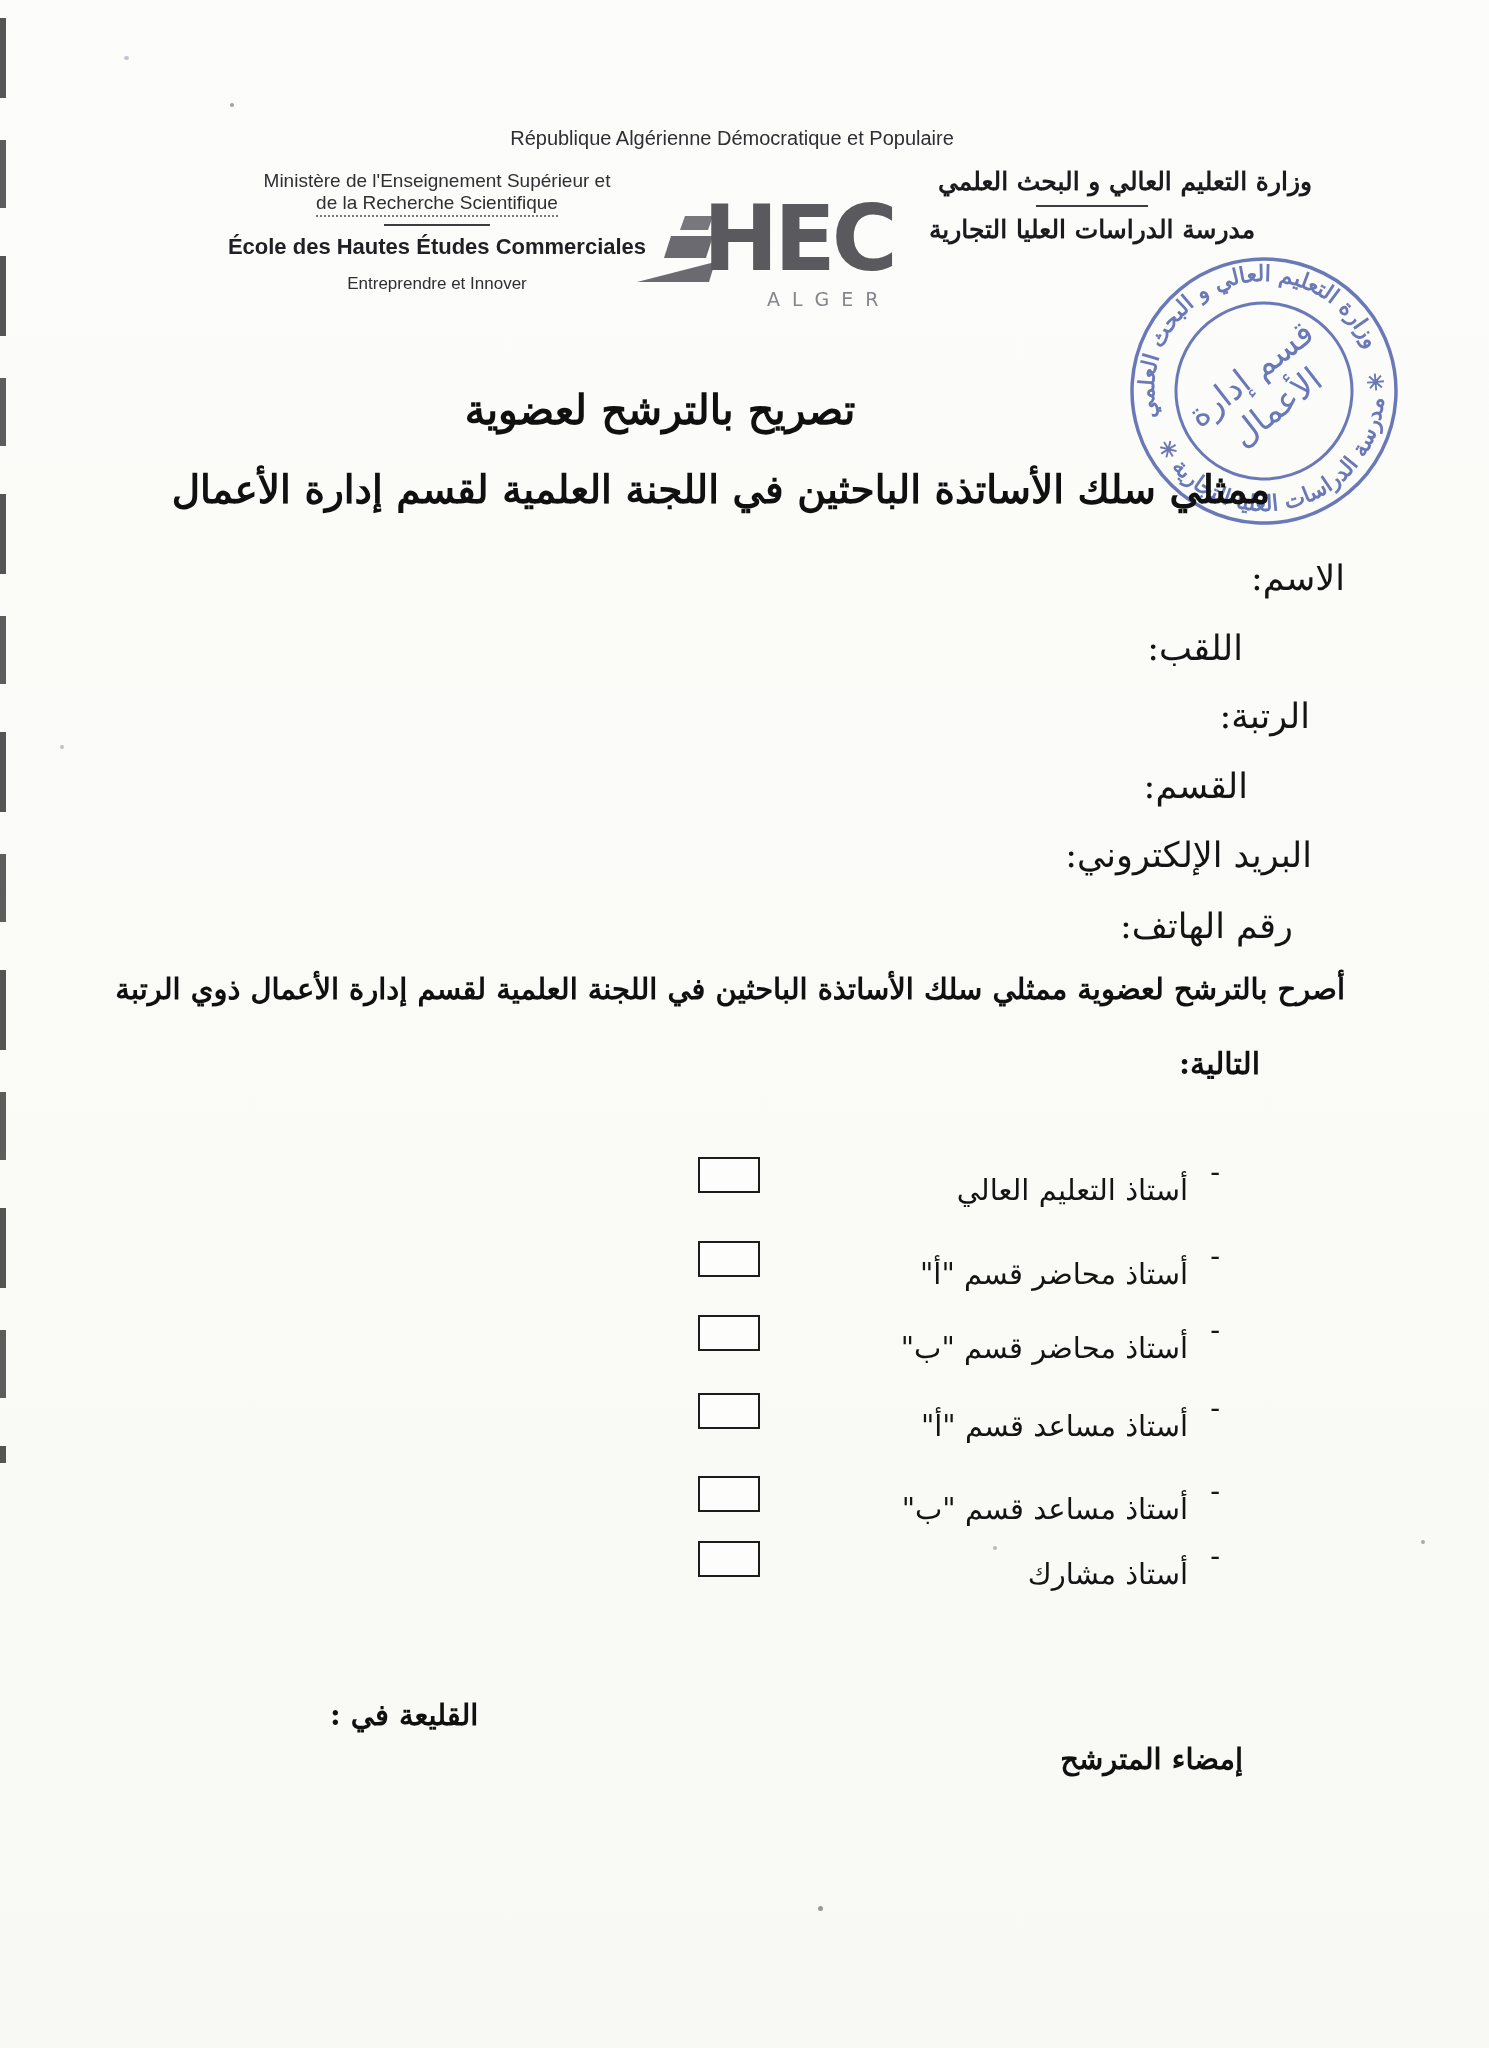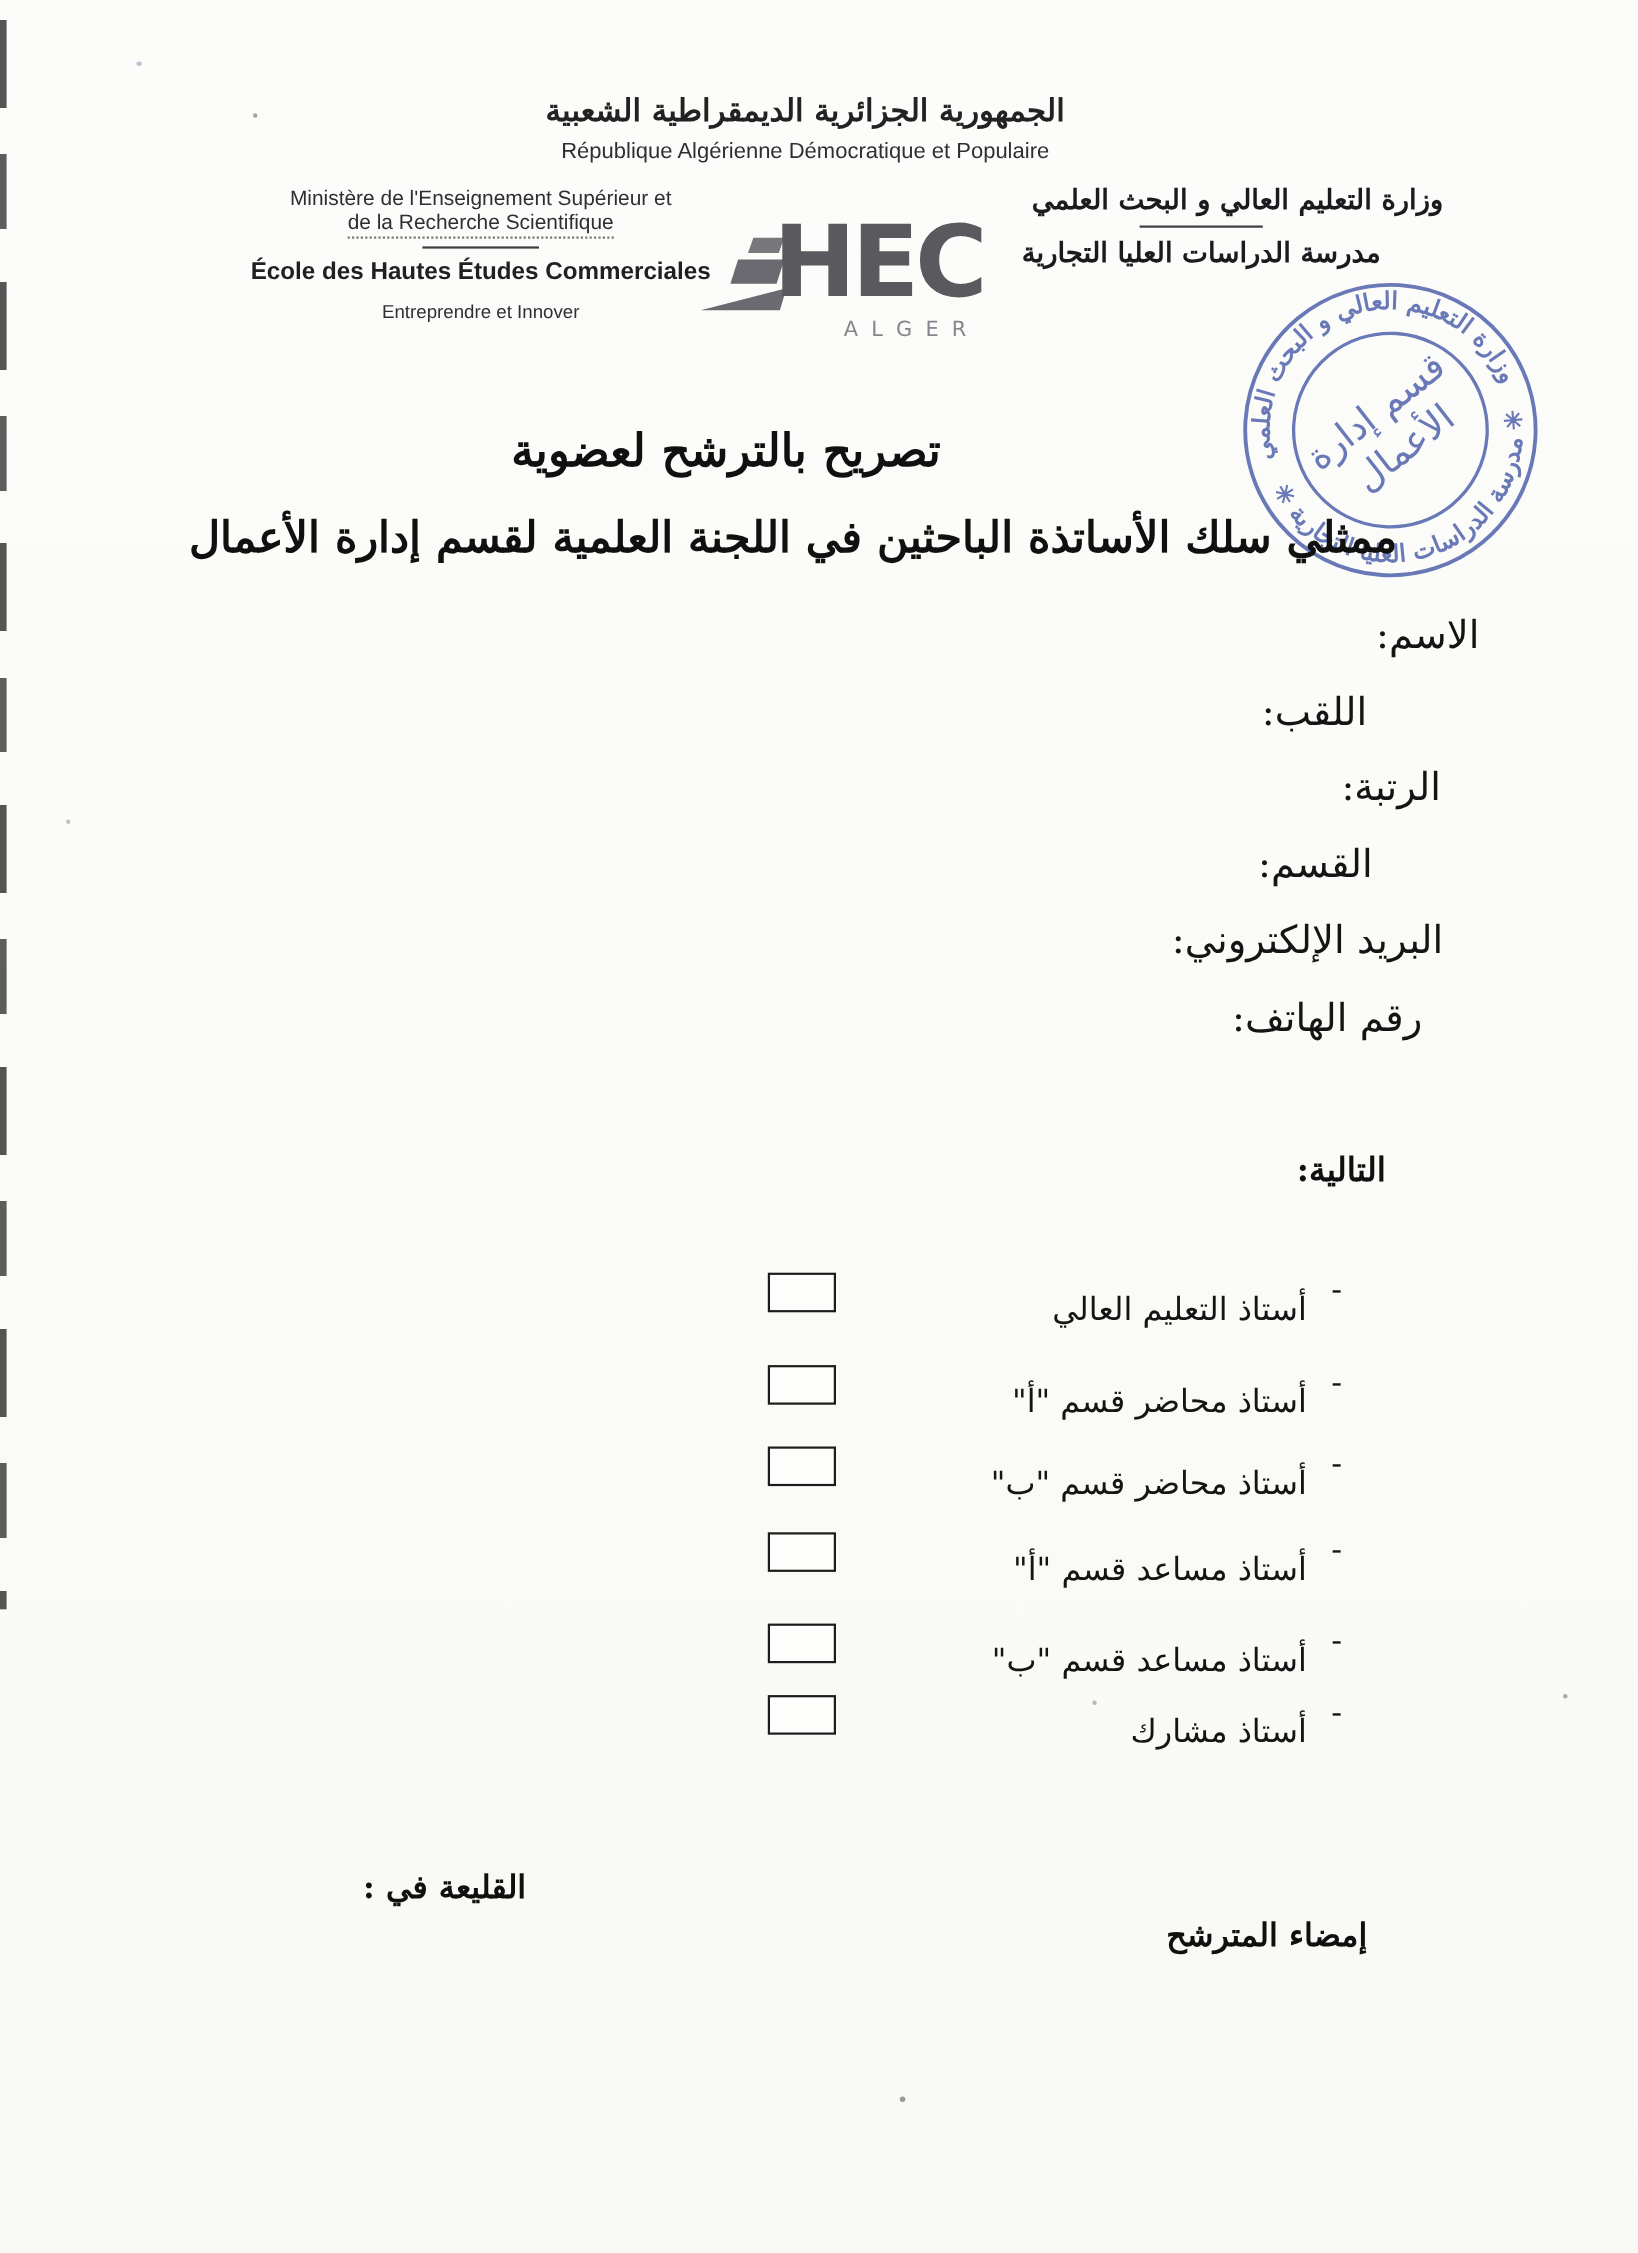--- a/index.html
+++ b/index.html
@@ -52,21 +52,20 @@
 
   <div id="left-edge"></div>
   <div class="speck" style="left:124px;top:56px;width:5px;height:4px;background:#8a93b8;"></div>
   <div class="speck" style="left:230px;top:103px;width:4px;height:4px;"></div>
   <div class="speck" style="left:60px;top:745px;width:4px;height:4px;opacity:.35;"></div>
   <div class="speck" style="left:1105px;top:1428px;width:4px;height:4px;opacity:.45;"></div>
   <div class="speck" style="left:993px;top:1546px;width:4px;height:4px;opacity:.4;"></div>
   <div class="speck" style="left:818px;top:1906px;width:5px;height:5px;opacity:.6;"></div>
   <div class="speck" style="left:1421px;top:1540px;width:4px;height:4px;opacity:.5;"></div>
 
-  <div class="abs ar center bold" style="left:0;top:84px;width:1464px;font-size:28px;color:#222;">الجمهورية الجزائرية الديمقراطية الشعبية</div>
   <div class="abs fr center" style="left:0;top:127px;width:1464px;font-size:20px;">République Algérienne Démocratique et Populaire</div>
 
   <div class="abs fr center" style="left:217px;top:170px;width:440px;">
     <div style="font-size:19px;line-height:22px;">Ministère de l'Enseignement Supérieur et</div>
     <div style="font-size:19px;line-height:22px;display:inline-block;border-bottom:2px dotted #777;padding-bottom:1px;">de la Recherche Scientifique</div>
     <div class="divider" style="width:106px;margin:7px auto 8px auto;"></div>
     <div class="bold" style="font-family:'Liberation Sans','DejaVu Sans',sans-serif;font-size:22px;color:#1f1f24;">École des Hautes Études Commerciales</div>
     <div style="font-size:17px;margin-top:14px;">Entreprendre et Innover</div>
   </div>
 
@@ -108,20 +107,21 @@
   <div class="abs ar center bold nowrap" style="left:0;top:466px;width:1442px;font-size:39px;color:#101010;">ممثلي سلك الأساتذة الباحثين في اللجنة العلمية لقسم إدارة الأعمال</div>
   <div class="abs ar center bold nowrap" style="left:0;top:386px;width:1320px;font-size:41px;color:#101010;">تصريح بالترشح لعضوية</div>
 
   <div class="abs ar field-label nowrap" style="right:144px;top:558px;">الاسم:</div>
   <div class="abs ar field-label nowrap" style="right:246px;top:628px;">اللقب:</div>
   <div class="abs ar field-label nowrap" style="right:179px;top:696px;">الرتبة:</div>
   <div class="abs ar field-label nowrap" style="right:241px;top:766px;">القسم:</div>
   <div class="abs ar field-label nowrap" style="right:177px;top:835px;">البريد الإلكتروني:</div>
   <div class="abs ar field-label nowrap" style="right:196px;top:906px;">رقم الهاتف:</div>
 
+  <div class="abs ar bold nowrap" style="right:144px;top:972px;font-size:29px;color:#101010;">أصرح بالترشح لعضوية ممثلي سلك الأساتذة الباحثين في اللجنة العلمية لقسم إدارة الأعمال ذوي الرتبة</div>
   <div class="abs ar bold nowrap" style="right:229px;top:1046px;font-size:30px;color:#101010;">التالية:</div>
 
   <div class="rank-row" style="top:1150px;">
     <span class="dash-bullet">-</span>
     <span class="rank-label ar nowrap">أستاذ التعليم العالي</span>
     <span class="rank-checkbox" role="checkbox" aria-checked="false"></span>
   </div>
   <div class="rank-row" style="top:1234px;">
     <span class="dash-bullet">-</span>
     <span class="rank-label ar nowrap">أستاذ محاضر قسم "أ"</span>

